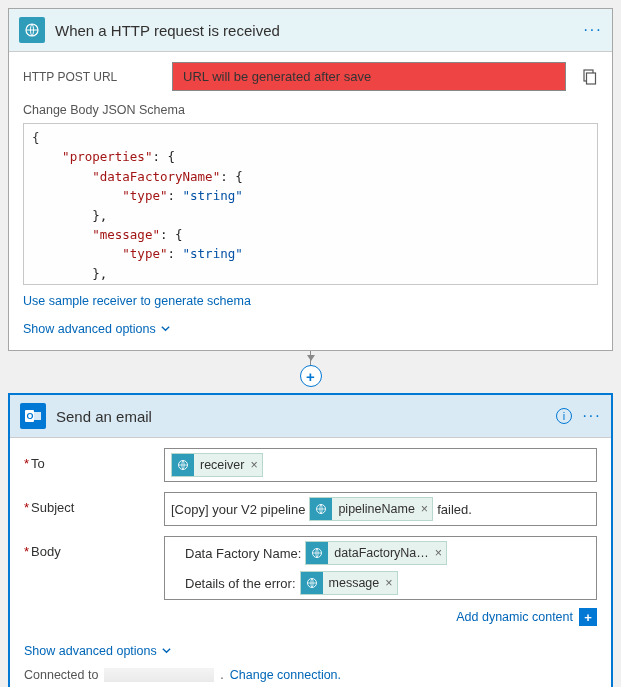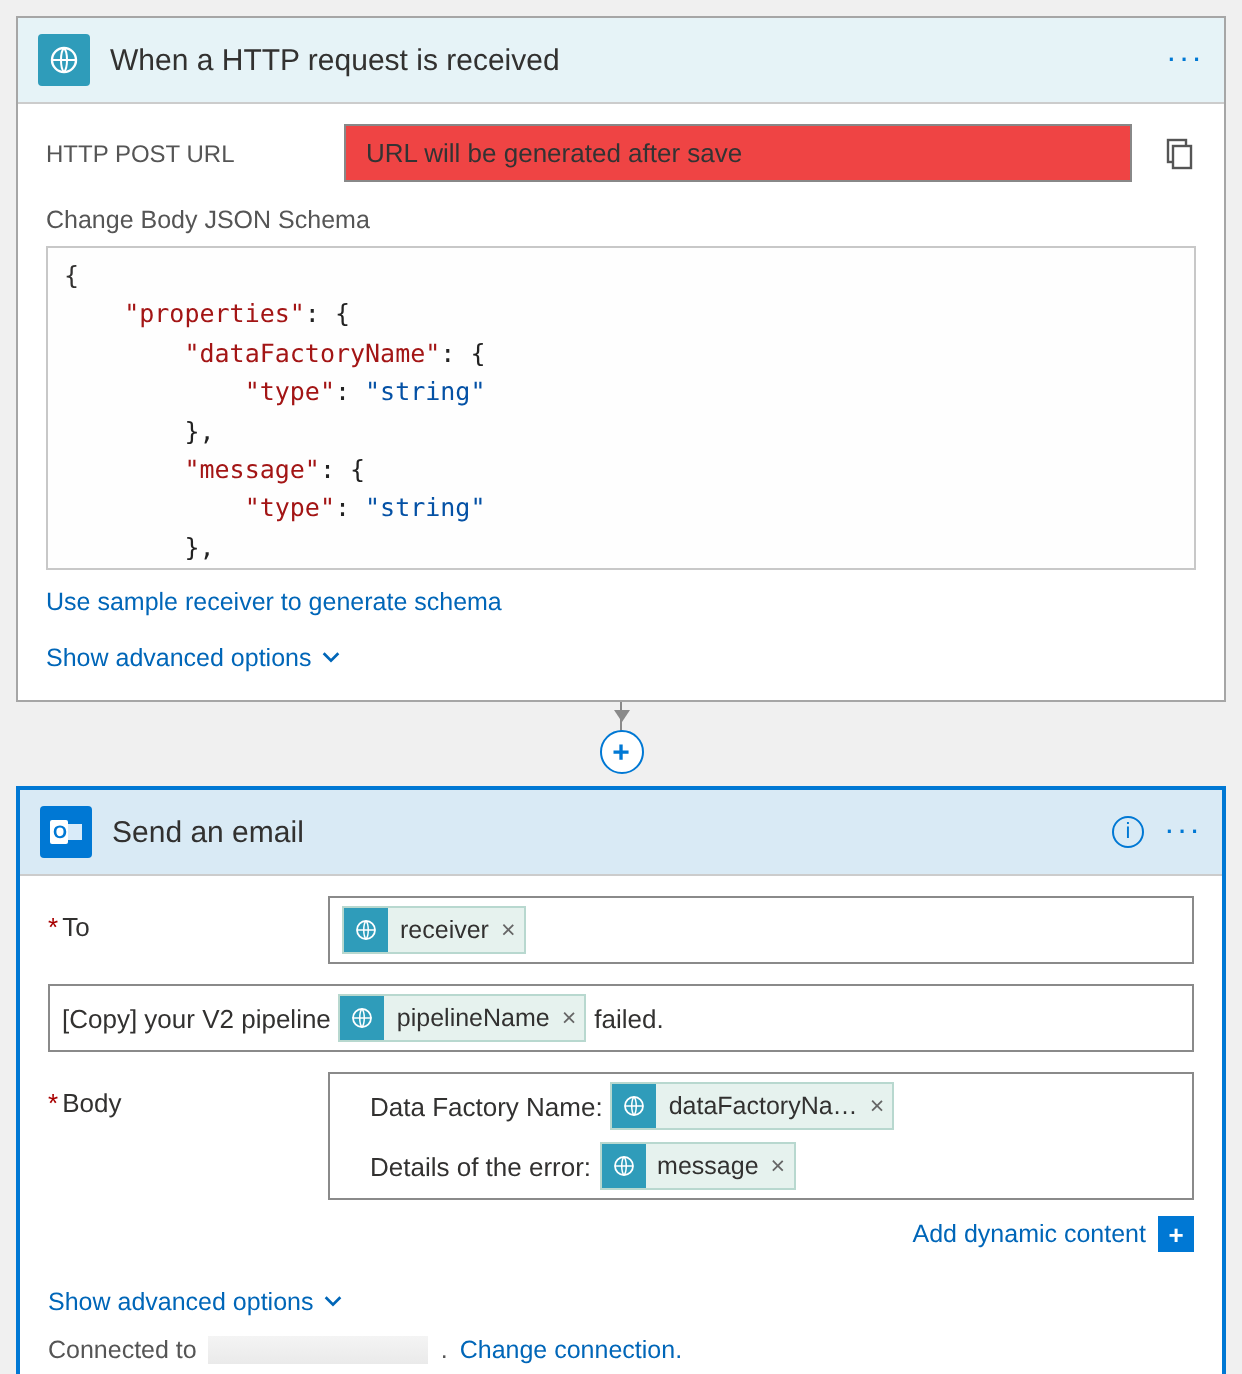--- a/index.html
+++ b/index.html
@@ -179,20 +179,21 @@
                 <path d="M2 8h12M8 2c2 2 2 10 0 12M8 2c-2 2-2 10 0 12" stroke="#fff" stroke-width="1" fill="none"></path>
               </svg>
             </span>
           <span>receiver</span>
           <span class="t-x">×</span>
         </span>
       </div>
     </div>
 
     <div class="field-row">
+      <div class="field-label req">Subject</div>
       <div class="field-box">
         <span>[Copy] your V2 pipeline </span>
         <span class="token">
           <span class="t-ic">
               <svg width="12" height="12" viewBox="0 0 16 16">
                 <circle cx="8" cy="8" r="6" fill="none" stroke="#fff" stroke-width="1.2"></circle>
                 <path d="M2 8h12M8 2c2 2 2 10 0 12M8 2c-2 2-2 10 0 12" stroke="#fff" stroke-width="1" fill="none"></path>
               </svg>
             </span>
           <span>pipelineName</span>

